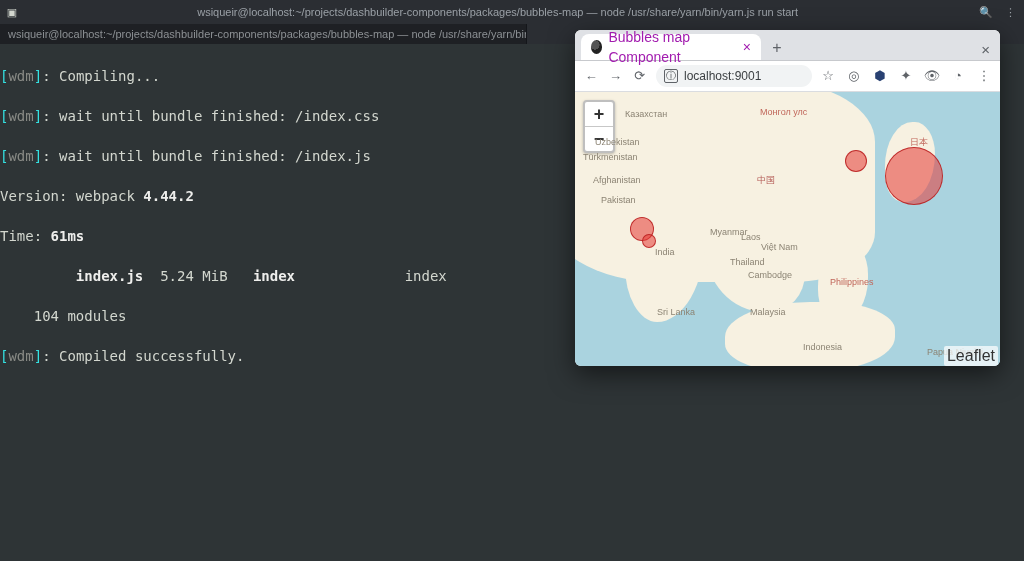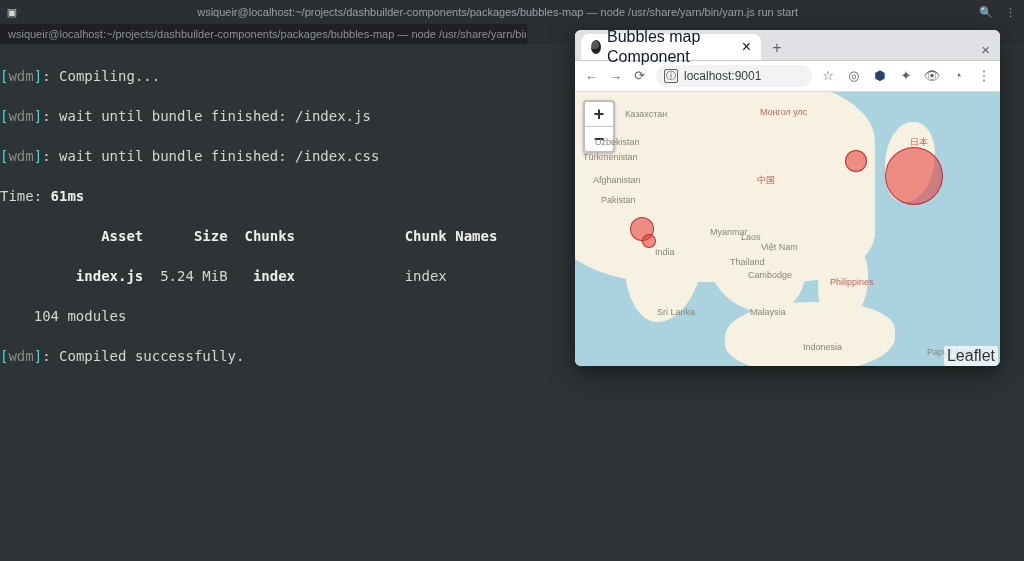--- a/index.html
+++ b/index.html
@@ -27,22 +27,22 @@
   .c-green{color:#8ae234}
   .c-grey{color:#888a85}
   .bold{font-weight:bold;color:#eeeeec}
   
   .browser{position:absolute;left:575px;top:30px;width:425px;height:336px;
     background:#fff;border-radius:6px;box-shadow:0 8px 26px rgba(0,0,0,.55);
     font-family:sans-serif;overflow:hidden}
   .btabs{height:30px;background:#dfe1e5;display:flex;align-items:flex-end;
     padding:0 6px;border-bottom:1px solid #c7c9cd}
   .btabs .tab{display:flex;align-items:center;gap:6px;background:#fff;
-    height:26px;padding:0 10px;border-radius:8px 8px 0 0;font-size:16px;
-    color:#0f172a;max-width:160px;cursor:pointer}
+    height:26px;padding:0 10px;border-radius:8px 8px 0 0;font-size:14px;
+    color:#a21caf;max-width:160px;cursor:pointer}
   .btabs .tab .favicon{width:14px;height:14px;border-radius:50%;
     background:radial-gradient(circle at 35% 35%,#555 0 40%,#222 41% 100%)}
   .btabs .newtab{width:24px;height:24px;display:flex;align-items:center;
     justify-content:center;font-size:16px;color:#5f6368;margin-left:4px;
     cursor:pointer}
   .btabs .wclose{margin-left:auto;margin-right:4px;font-size:15px;
     color:#5f6368;cursor:pointer}
   .btoolbar{height:30px;background:#fff;display:flex;align-items:center;
     gap:8px;padding:0 8px;border-bottom:1px solid #dadce0;font-size:13px;
     color:#5f6368}
@@ -89,24 +89,24 @@
 
 <div class="tabstrip">
   <div class="tab">
     <span>wsiqueir@localhost:~/projects/dashbuilder-components/packages/bubbles-map — node /usr/share/yarn/bin/yarn.js run start</span>
 
   </div>
 </div>
 
 <div class="term">
 <div class="line"><span class="c-cyan">[</span><span class="c-grey">wdm</span><span class="c-cyan">]</span><span>: </span><span>Compiling...</span></div>
+<div class="line"><span class="c-cyan">[</span><span class="c-grey">wdm</span><span class="c-cyan">]</span><span>: </span><span>wait until bundle finished: /index.css</span></div>
 <div class="line"><span class="c-cyan">[</span><span class="c-grey">wdm</span><span class="c-cyan">]</span><span>: </span><span>wait until bundle finished: /index.js</span></div>
-<div class="line"><span class="c-cyan">[</span><span class="c-grey">wdm</span><span class="c-cyan">]</span><span>: </span><span>wait until bundle finished: /index.css</span></div>
+<div class="line"><span>Version: webpack </span><span class="bold">4.44.2</span></div>
 <div class="line"><span>Time: </span><span class="bold">61ms</span></div>
-<div class="line">            <span class="bold">Asset</span>      <span class="bold">Size</span>  <span class="bold">Chunks</span>             <span class="bold">Chunk Names</span></div>
 <div class="line">         <span class="c-green bold">index.js</span>  <span>5.24 MiB</span>   <span class="bold">index</span>             <span>index</span></div>
 <div class="line">    104 modules</div>
 <div class="line"><span class="c-cyan">[</span><span class="c-grey">wdm</span><span class="c-cyan">]</span><span>: </span><span>Compiled successfully.</span></div>
 
 
 
 
 
 
 

